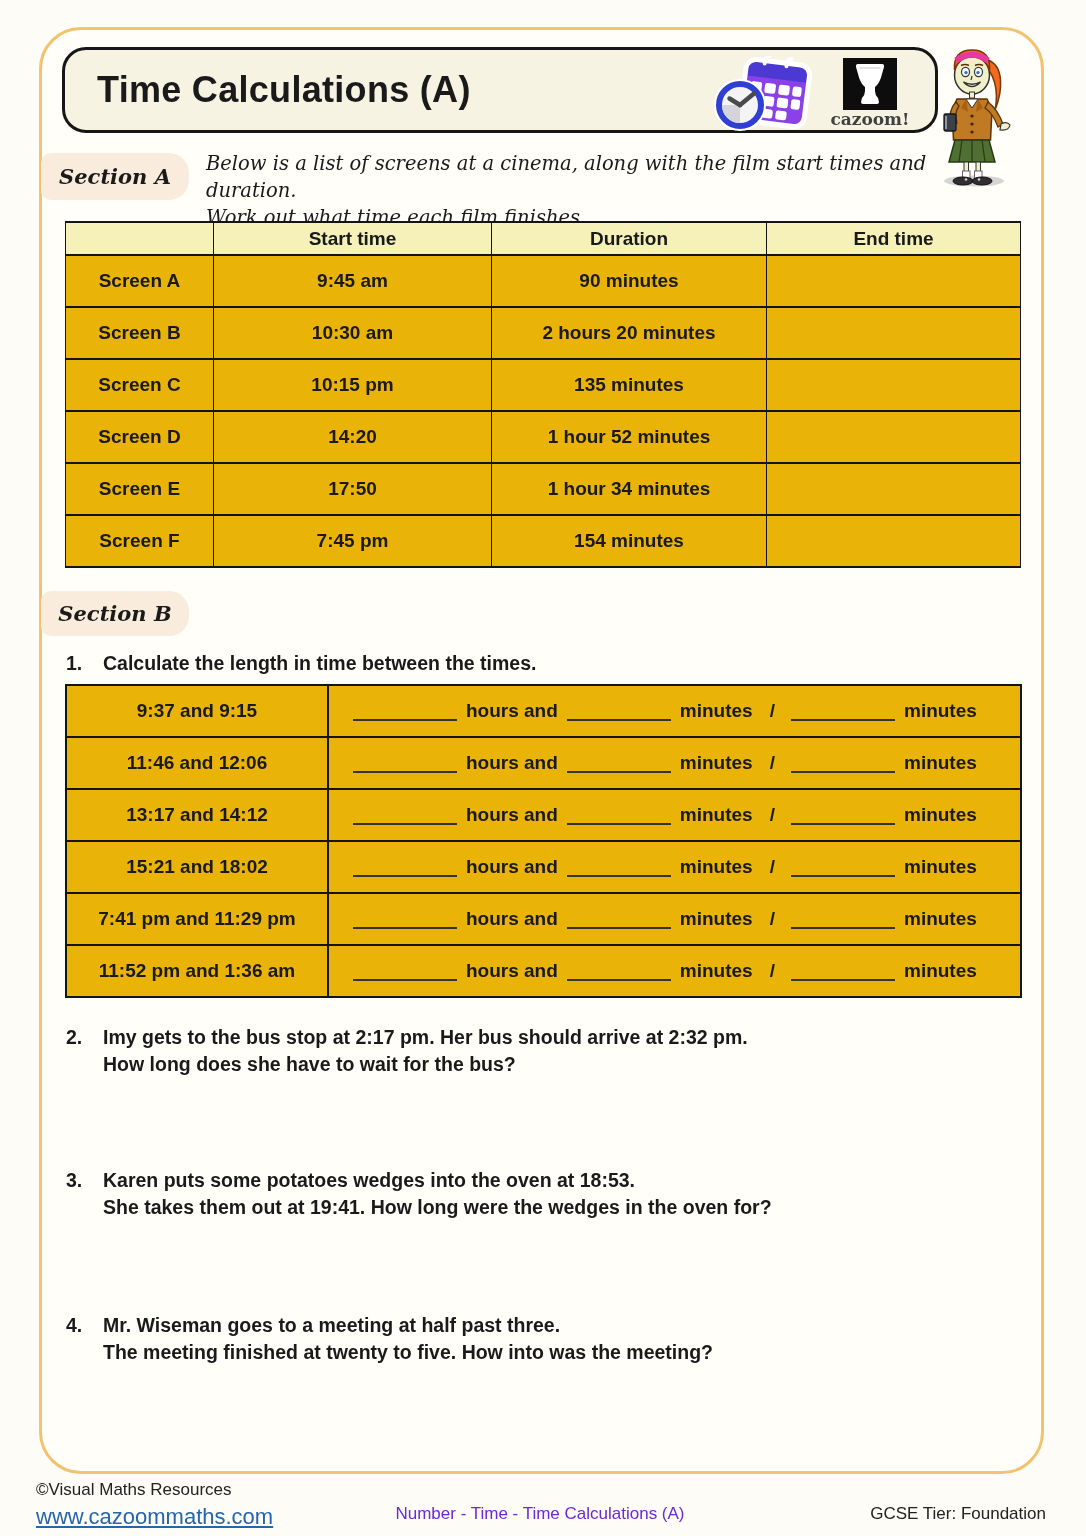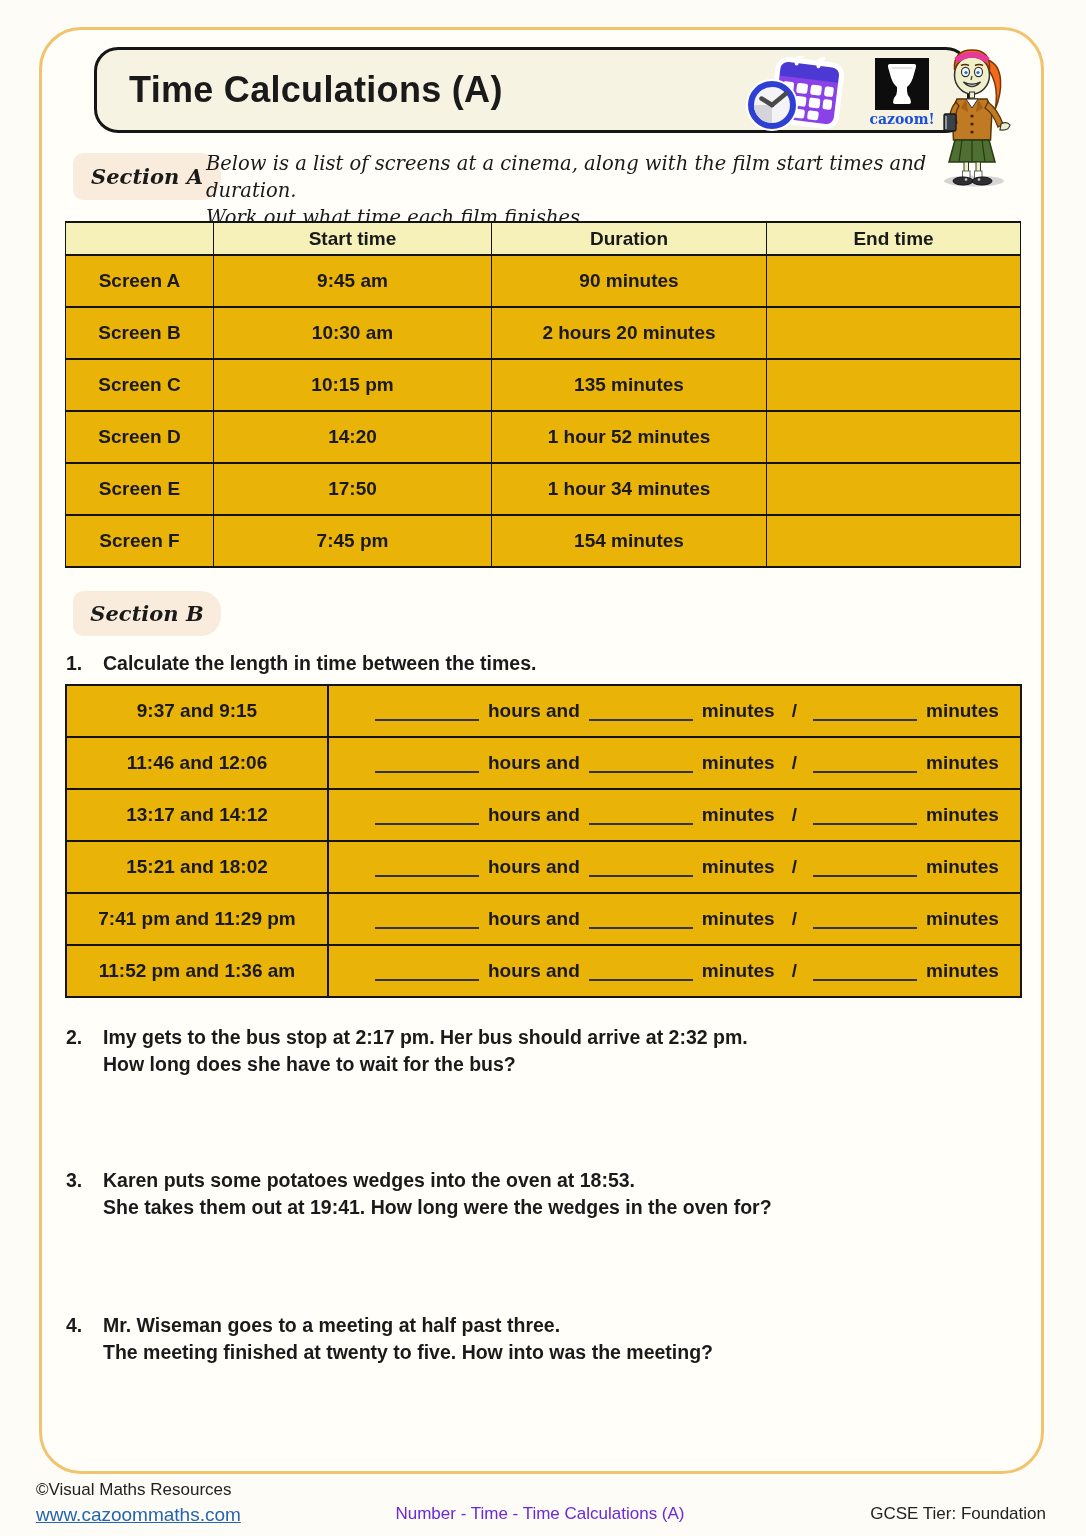--- a/index.html
+++ b/index.html
@@ -10,36 +10,36 @@
     font-family:"Liberation Sans", sans-serif;
     overflow:hidden;
   }
   .frame {
     position:absolute; left:39px; top:27px; width:1005px; height:1447px;
     border:3px solid #F2C36F; border-radius:42px; background:#FFFEF9;
   }
   
   .title-box {
     position:absolute; left:62px; top:47px; width:876px; height:86px;
-    background:#F7F3E3; border:3px solid #161616; border-radius:24px;margin-left:32px;
+    background:#F7F3E3; border:3px solid #161616; border-radius:24px;
   }
   .page-title {
     position:absolute; left:32px; top:50%; transform:translateY(-50%);
     font-size:36px; font-weight:bold; letter-spacing:.3px; white-space:nowrap;
   }
   .icon-clockcal { position:absolute; left:648px; top:6px; width:102px; height:80px; }
   .logo-wrap { position:absolute; left:762px; top:8px; width:86px; text-align:center; }
   .logo-square { width:54px; height:52px; background:#0D0D0D; margin:0 auto; display:flex; align-items:center; justify-content:center; }
-  .logo-text { font-family:"DejaVu Serif", serif; font-weight:bold; font-size:14px; line-height:19px; color:#1d4ed8; }
+  .logo-text { font-family:"DejaVu Serif", serif; font-weight:bold; font-size:17px; line-height:19px; color:#404040; }
   .mascot { position:absolute; left:928px; top:38px; width:92px; height:150px; }
 
   
   .section-pill {
     position:absolute; left:41px; width:148px; height:47px; background:#FAECDC;
-    border-radius:10px 20px 20px 10px; display:flex; align-items:center; justify-content:center;margin-left:32px;
+    border-radius:10px 20px 20px 10px; display:flex; align-items:center; justify-content:center;
   }
   .section-pill span { font-family:"DejaVu Serif", serif; font-style:italic; font-weight:bold; font-size:21px; }
   #pill-a { top:153px; }
   #pill-b { top:591px; height:45px; }
   .instructions {
     position:absolute; left:206px; top:150px; width:790px;
     font-family:"DejaVu Serif", serif; font-style:italic; font-size:19.5px; line-height:27px;
   }
 
   
@@ -56,31 +56,31 @@
   .q-num { width:37px; flex:none; }
   #q1 { top:650px; }
   #q2 { top:1024px; }
   #q3 { top:1167px; }
   #q4 { top:1312px; }
 
   .table-b { position:absolute; left:65px; top:684px; width:955px; }
   .table-b td { border:2px solid #141414; height:52px; font-size:19px; font-weight:bold; }
   .table-b col.t0 { width:262px; } .table-b col.t1 { width:693px; }
   .time-cell { text-align:center; }
-  .answer-cell { padding-left:46px; }
+  .answer-cell { padding-left:24px; }
   .blank {
     display:inline-block; width:104px; height:15px;
     border-bottom:2px solid #333; transform:translateY(4px); margin-right:9px;
   }
   .lbl { margin-right:9px; }
   .slash { margin:0 16px 0 8px; }
 
   
   .footer-copyright { position:absolute; left:36px; top:1480px; font-size:17px; color:#222; }
-  .footer-link { position:absolute; left:36px; top:1504px; font-size:19px; color:#2565AE; text-decoration:underline; cursor:pointer; }
+  .footer-link { position:absolute; left:36px; top:1504px; font-size:22px; color:#2565AE; text-decoration:underline; cursor:pointer; }
   .footer-center { position:absolute; left:280px; top:1504px; width:520px; text-align:center; font-size:17px; color:#6d28d9; }
   .footer-right { position:absolute; right:40px; top:1504px; font-size:17px; color:#222; }
 </style>
 </head>
 <body>
 
 <div class="frame"></div>
 
 <div class="title-box">
   <div class="page-title">Time Calculations (A)</div>

